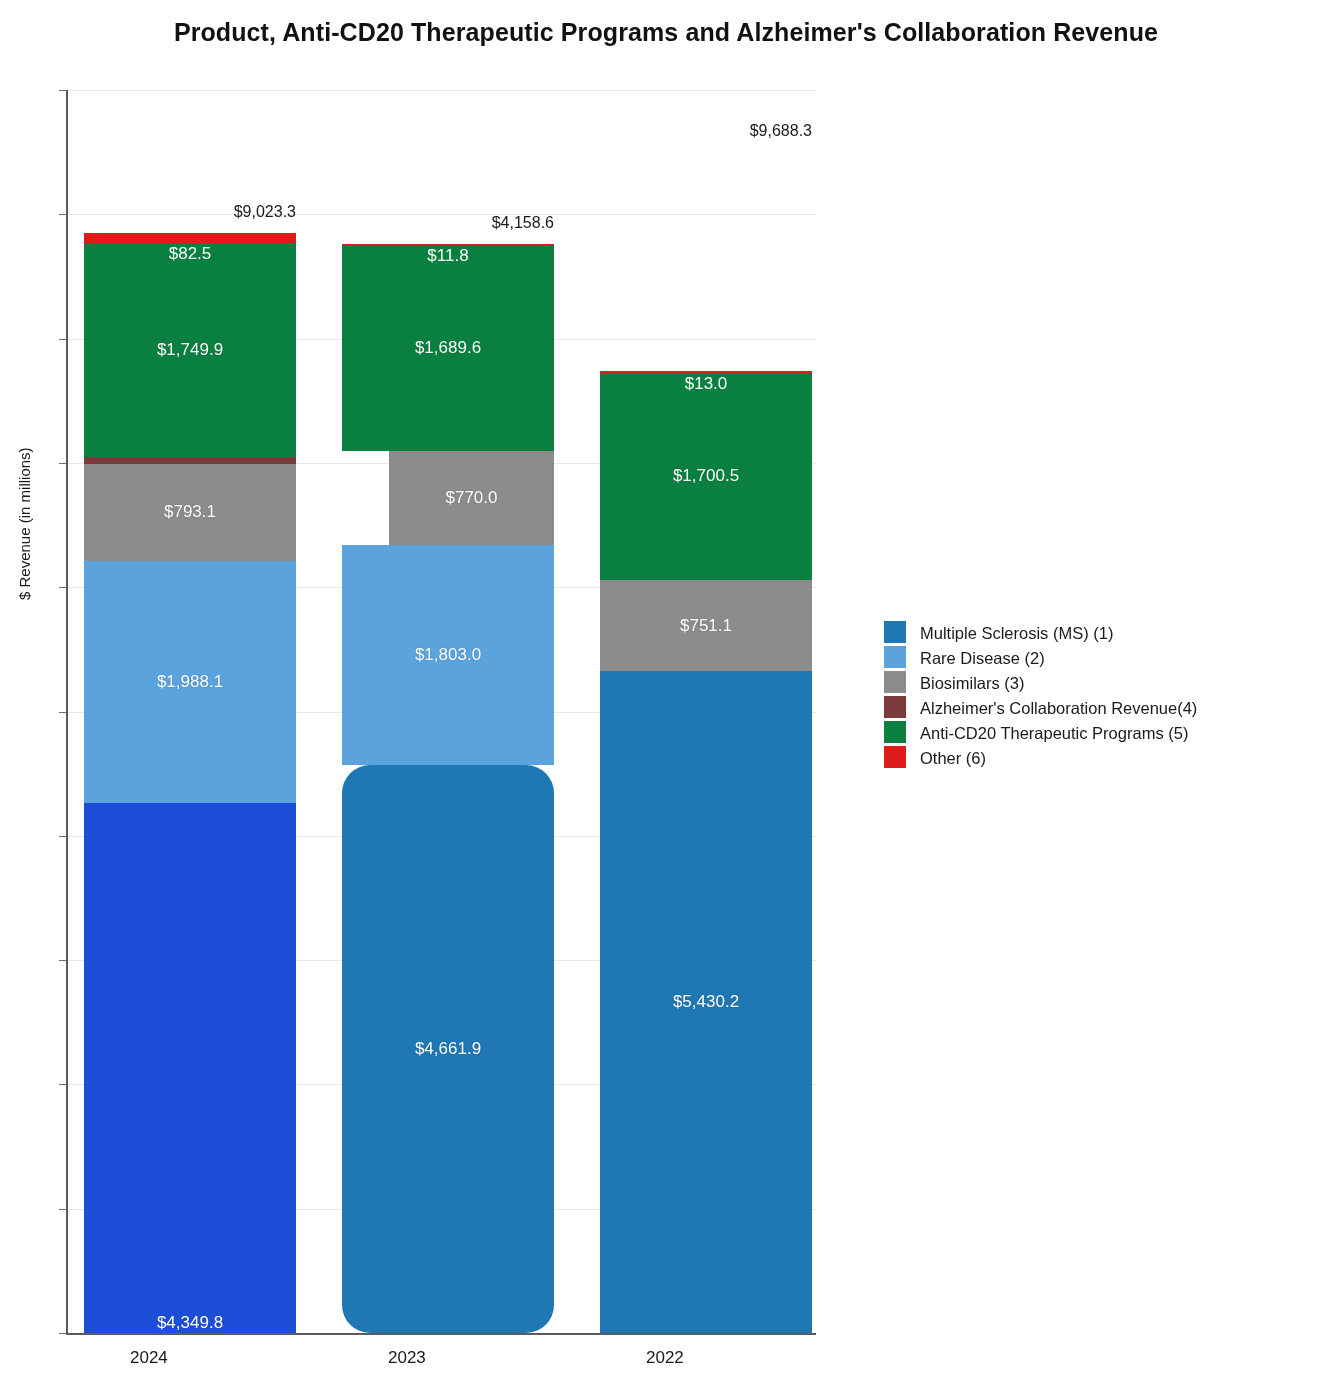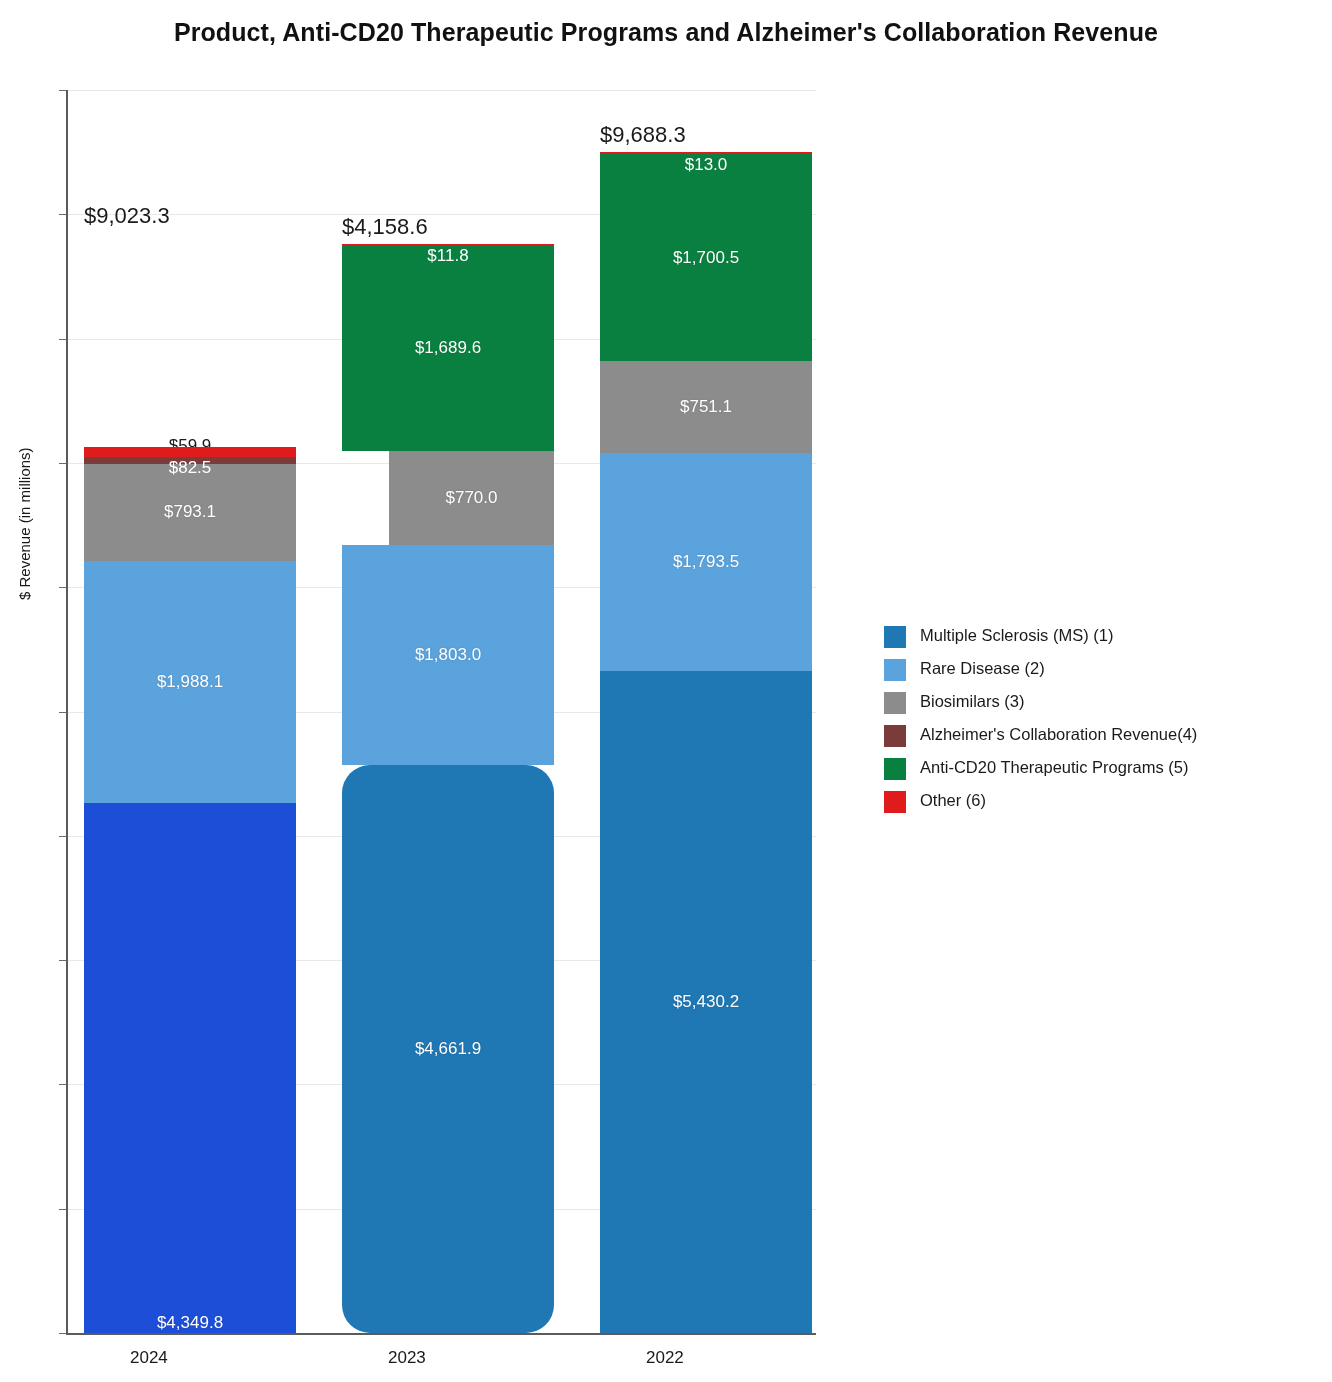--- a/index.html
+++ b/index.html
@@ -96,24 +96,24 @@
     white-space: nowrap;
     text-shadow: 0 0 2px rgba(0,0,0,0.18);
   }
   .seg-label.outside {
     position: absolute;
     color: #1a1a1a;
     text-shadow: none;
   }
   .total-label {
     position: absolute;
-    font-size: 22px;
-    color: #1a1a1a;
-    white-space: nowrap;
-    text-align: left;
+    font-size: 16px;
+    color: #1a1a1a;
+    white-space: nowrap;
+    text-align: right;
   }
 
   .x-tick-label {
     position: absolute;
     font-size: 17px;
     color: #1a1a1a;
     text-align: left;
     white-space: nowrap;
   }
 
@@ -130,23 +130,22 @@
 
   
   #legend {
     position: absolute;
     left: 884px;
     top: 618px;
     width: 420px;
   }
   .legend-row {
     display: flex;
-    align-items: flex-start;
+    align-items: flex-end;
     height: 25px;
-    margin-top: 8px;
   }
   .legend-swatch {
     width: 22px;
     height: 22px;
     margin-right: 14px;
     flex: none;
   }
   .legend-text {
     font-size: 16.5px;
     color: #1a1a1a;
@@ -191,20 +190,23 @@
         </div>
         <div class="seg" title="Rare Disease (2) 2024" style="height: 242.275px; background: rgb(91, 163, 221);">
           <span class="seg-label">$1,988.1</span>
         </div>
         <div class="seg" title="Biosimilars (3) 2024" style="height: 96.6493px; background: rgb(140, 140, 140);">
           <span class="seg-label">$793.1</span>
         </div>
         <div class="seg" title="Alzheimer's Collaboration Revenue(4) 2024" style="height: 7.29958px; background: rgb(123, 59, 59);">
           <span class="seg-label outside" style="bottom: 8.29958px; left: 50%; transform: translateX(-50%);">$59.9</span>
         </div>
+        <div class="seg" title="Anti-CD20 Therapeutic Programs (5) 2024" style="height: 213.248px; background: rgb(10, 128, 64);">
+          <span class="seg-label">$1,749.9</span>
+        </div>
         <div class="seg" title="Other (6) 2024" style="height: 10.0537px; background: rgb(224, 27, 27);">
           <span class="seg-label outside" style="bottom: auto; left: 50%; transform: translateX(-50%); color: rgb(255, 255, 255); top: 11.0537px;">$82.5</span>
         </div>
       </div>
       <div class="total-label" style="left: 18px; width: 212px; top: 113.396px;">$9,023.3</div>
       <div class="bar-group" style="left: 276px; width: 212px;">
         <div class="seg" title="Multiple Sclerosis (MS) (1) 2023" style="height: 568.112px; background: rgb(31, 119, 180); border-radius: 28px;">
           <span class="seg-label">$4,661.9</span>
         </div>
         <div class="seg" title="Rare Disease (2) 2023" style="height: 219.719px; background: rgb(91, 163, 221);">
@@ -218,23 +220,20 @@
         </div>
         <div class="seg" title="Other (6) 2023" style="height: 1.43798px; background: rgb(224, 27, 27);">
           <span class="seg-label outside" style="bottom: auto; left: 50%; transform: translateX(-50%); color: rgb(255, 255, 255); top: 2.43798px;">$11.8</span>
         </div>
       </div>
       <div class="total-label" style="left: 276px; width: 212px; top: 123.998px;">$4,158.6</div>
       <div class="bar-group" style="left: 534px; width: 212px;">
         <div class="seg" title="Multiple Sclerosis (MS) (1) 2022" style="height: 661.739px; background: rgb(31, 119, 180);">
           <span class="seg-label">$5,430.2</span>
         </div>
-        <div class="seg" title="Rare Disease (2) 2022" style="height: 218.561px; background: rgb(91, 163, 221);">
-          <span class="seg-label">$1,793.5</span>
-        </div>
         <div class="seg" title="Biosimilars (3) 2022" style="height: 91.5311px; background: rgb(140, 140, 140);">
           <span class="seg-label">$751.1</span>
         </div>
         <div class="seg" title="Anti-CD20 Therapeutic Programs (5) 2022" style="height: 207.228px; background: rgb(10, 128, 64);">
           <span class="seg-label">$1,700.5</span>
         </div>
         <div class="seg" title="Other (6) 2022" style="height: 1.58422px; background: rgb(224, 27, 27);">
           <span class="seg-label outside" style="bottom: auto; left: 50%; transform: translateX(-50%); color: rgb(255, 255, 255); top: 2.58422px;">$13.0</span>
         </div>
       </div>

